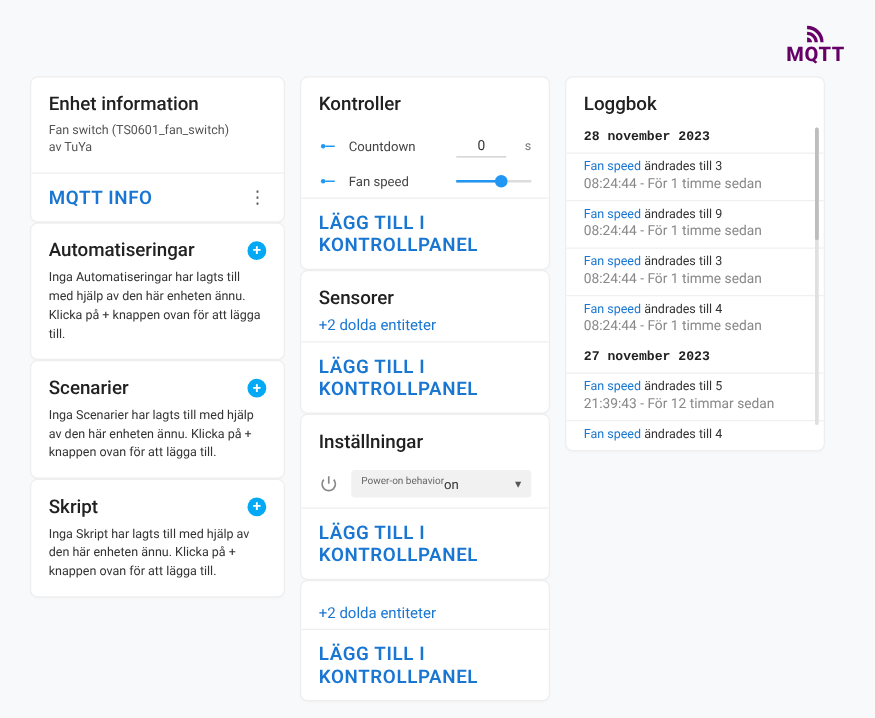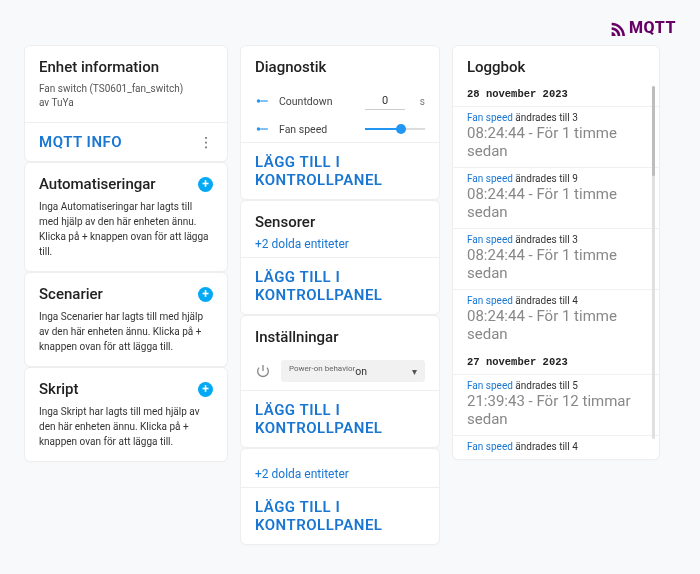--- a/index.html
+++ b/index.html
@@ -20,20 +20,21 @@
     justify-content: flex-end;
     margin-bottom: 8px;
   }
   .mqtt-logo {
     display: flex;
     align-items: center;
     color: #660066;
     font-weight: 800;
     font-size: 16px;
     letter-spacing: 0.5px;
+    flex-direction: column;
   }
   .mqtt-logo svg { margin-right: 4px; }
   .cols {
     display: flex;
     gap: 12px;
     align-items: flex-start;
   }
   .col { display: flex; flex-direction: column; }
   .col1 { width: 204px; }
   .col2 { width: 200px; }
@@ -161,21 +162,21 @@
   .log-scroll-ind::before {
     content:"";position:absolute;top:0;height:90px;width:3px;
     background:#bdbdbd;border-radius:2px;
   }
   .log-head { padding:12px 14px 6px 14px; font-size:15px;font-weight:500; }
   .log-date { padding:6px 14px; font-size:10.5px;font-weight:700;color:#222;font-family:Liberation Mono, monospace; }
   .log-item { padding:5px 14px 7px 14px; border-top:1px solid #f0f0f0; }
   .log-line1 { font-size:10px; }
   .log-line1 .ent { color:#1976d2; }
   .log-line1 .rest { color:#333; }
-  .log-line2 { font-size:15px;color:#888;margin-top:1px; }
+  .log-line2 { font-size:11px;color:#888;margin-top:1px; }
 </style>
 </head>
 <body>
 
 <div class="page">
   <div class="topbar">
     <div class="mqtt-logo">
       <svg width="16" height="16" viewBox="0 0 24 24">
         <path fill="#660066" d="M4 4v4c8.8 0 16 7.2 16 16h4C24 13 15 4 4 4zm0 7v4c5 0 9 4 9 9h4c0-7.2-5.8-13-13-13zm0 7v6h6c0-3.3-2.7-6-6-6z"></path>
       </svg>
@@ -226,21 +227,21 @@
             <div class="plus-icon">+</div>
           </div>
           <div class="body-text">Inga Skript har lagts till med hjälp av den här enheten ännu. Klicka på + knappen ovan för att lägga till.</div>
         </div>
       </div>
     </div>
 
     <div class="col col2">
       <div class="card">
         <div class="card-pad" style="padding-bottom:4px">
-          <div class="card-title">Diagnostik</div>
+          <div class="card-title">Kontroller</div>
         </div>
         <div class="ctrl-row">
           <span class="ctrl-icon">
             <svg width="14" height="14" viewBox="0 0 24 24">
                 <circle cx="6" cy="12" r="3" fill="#2196f3"></circle>
                 <rect x="9" y="11" width="13" height="2" fill="#2196f3"></rect>
               </svg>
           </span>
           <span class="ctrl-label">Countdown</span>
           <span class="ctrl-val">0</span>

